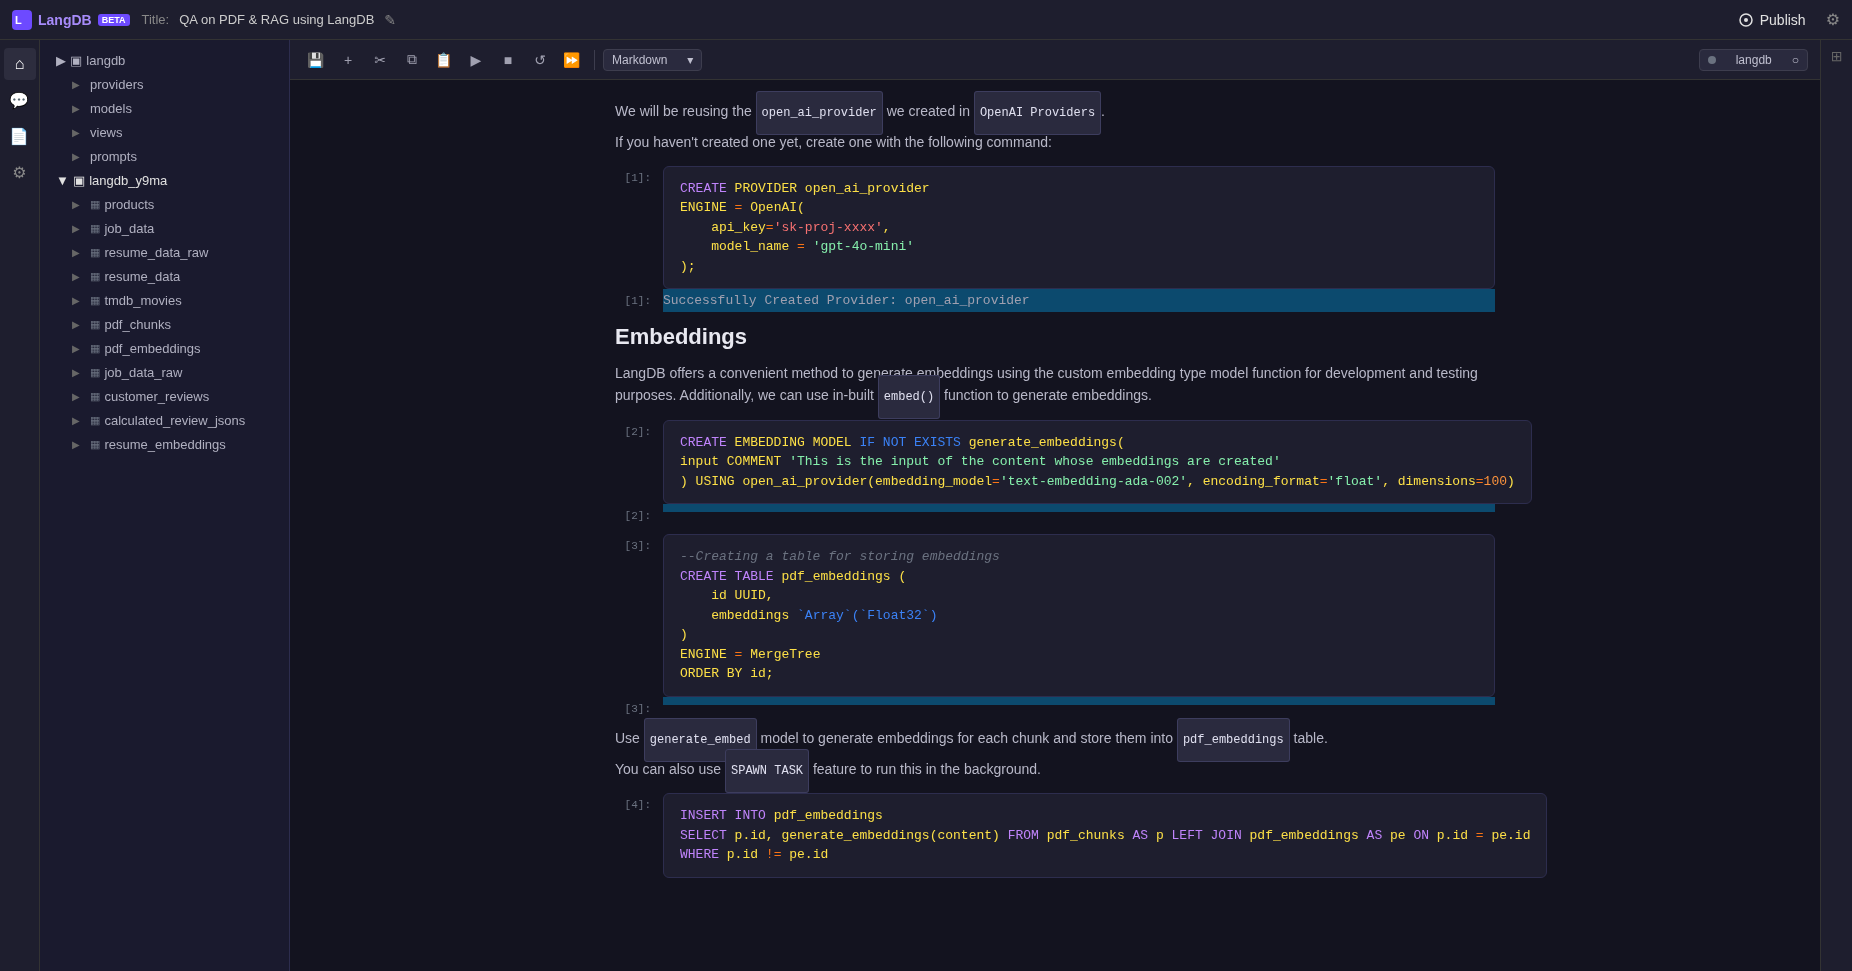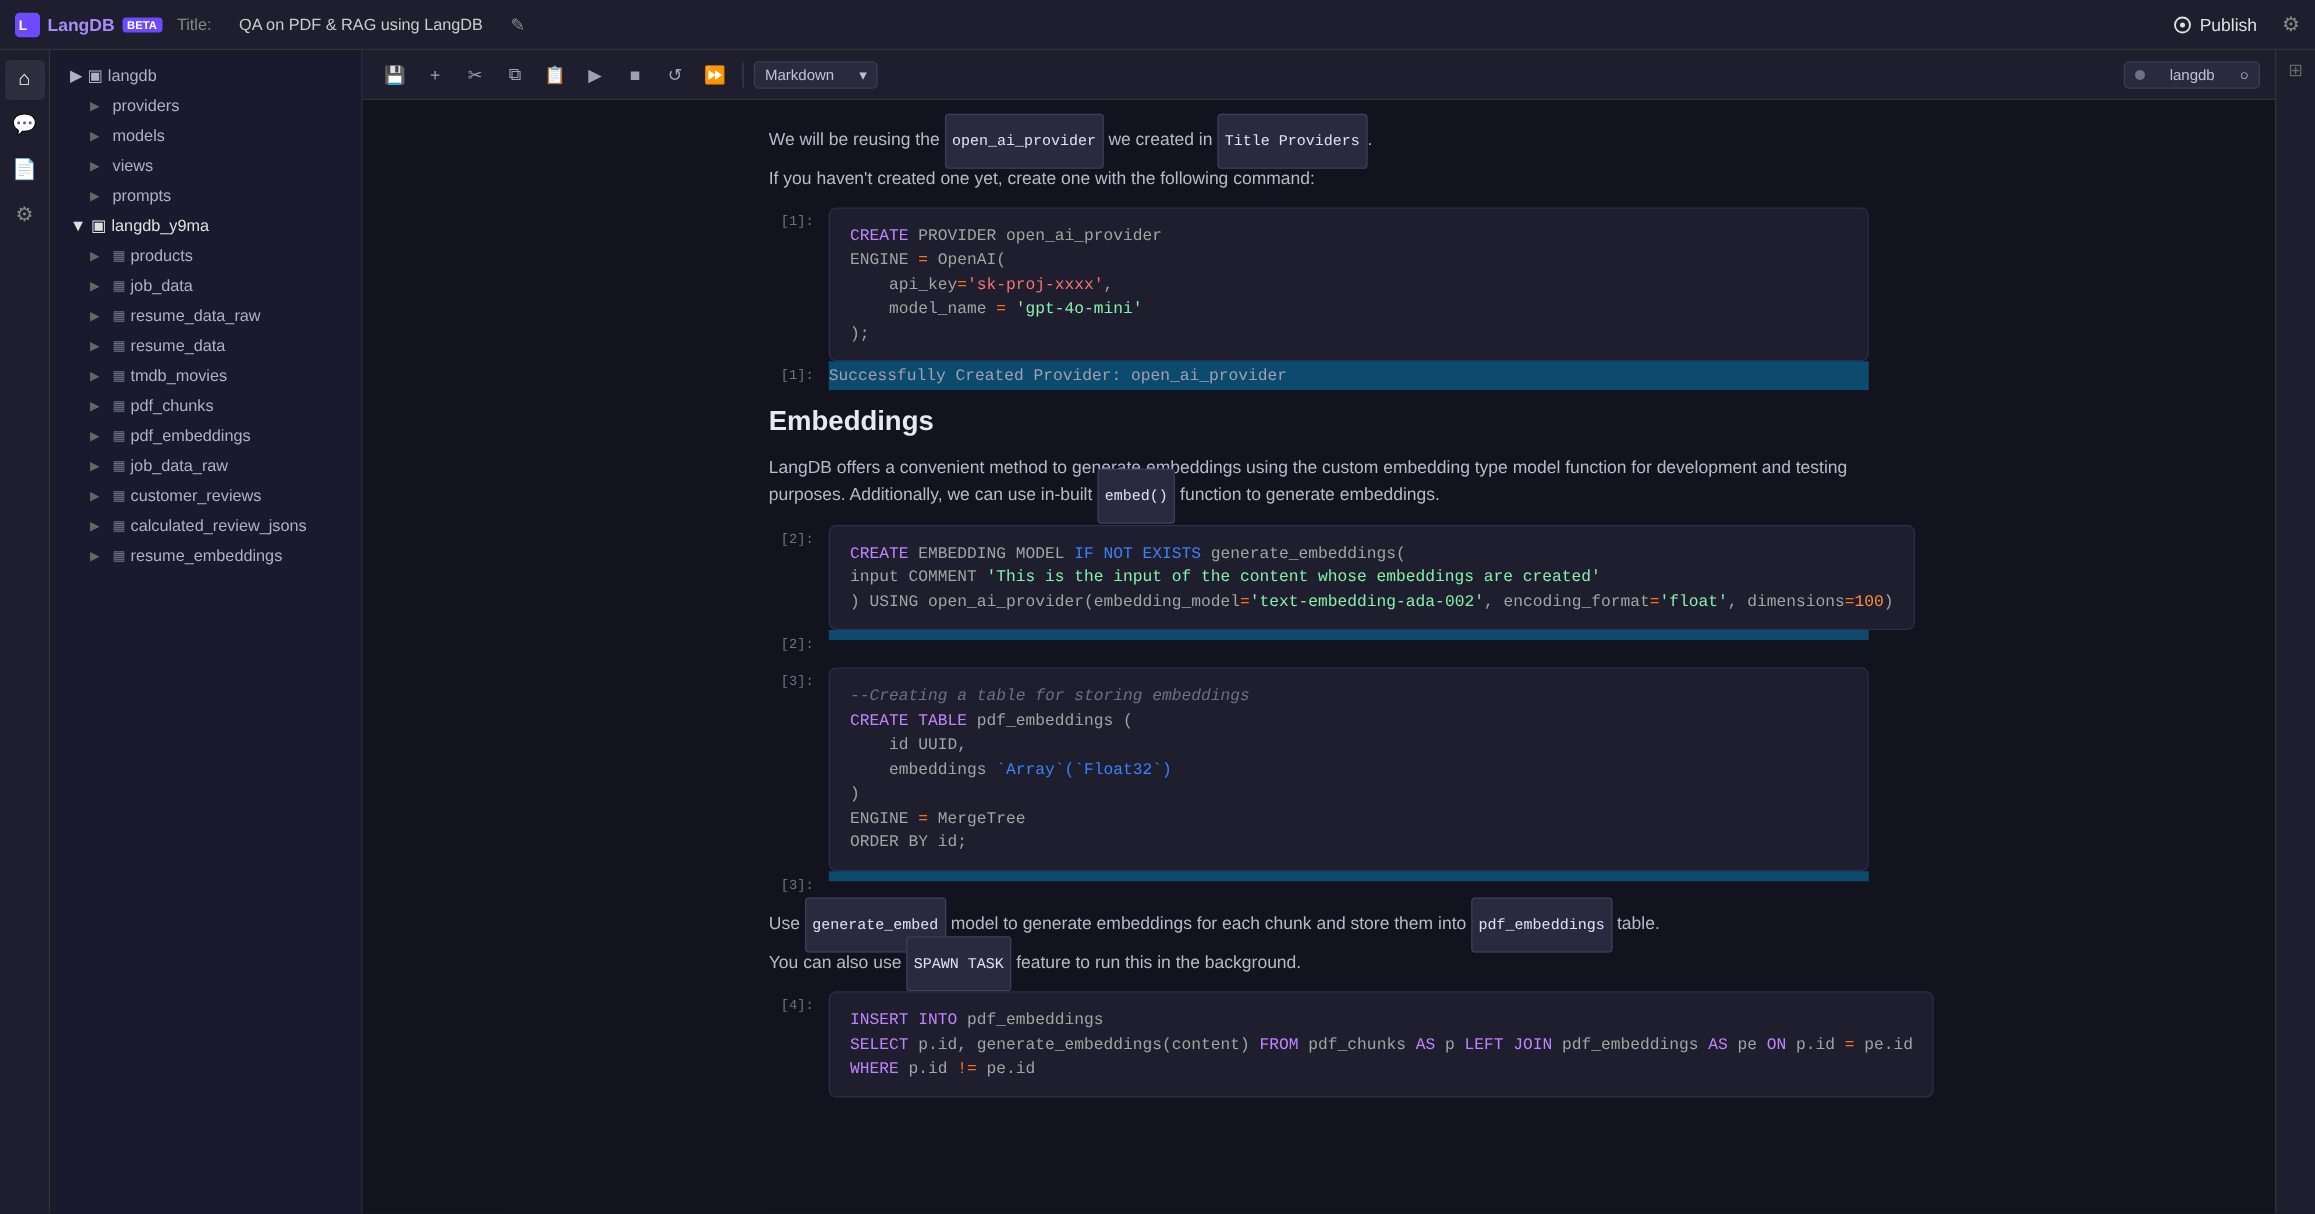--- a/index.html
+++ b/index.html
@@ -29,21 +29,21 @@
       background: #6d4aff;
       color: white;
       padding: 1px 4px;
       border-radius: 3px;
       font-weight: 600;
     }
     .topbar-title {
       flex: 1;
       display: flex;
       align-items: center;
-      gap: 22px;
+      gap: 10px;
       color: #ccc;
       font-size: 13px;
     }
     .topbar-title span.label { color: #888; }
     .topbar-title .edit-icon { color: #888; cursor: pointer; font-size: 14px; }
     .topbar-right {
       display: flex;
       align-items: center;
       gap: 12px;
     }
@@ -259,21 +259,21 @@
     .code-line { white-space: pre; }
 
     
     .kw { color: #c084fc; } 
     .kw-blue { color: #3b82f6; } 
     .str { color: #86efac; } 
     .str-red { color: #f87171; } 
     .comment { color: #6b7280; font-style: italic; } 
     .eq { color: #f97316; } 
     .num { color: #fb923c; } 
-    .plain { color: #a3a3a3; }
+    .plain { color: #fde047; }
 
     
     .output-block {
       background: #0c4a6e;
       font-family: 'Courier New', monospace;
       font-size: 13px;
       color: #a0a0b0;
       padding: 4px 0;
     }
 
@@ -445,21 +445,21 @@
           <span>○</span>
         </div>
       </div>
     </div>
 
     <div class="content-area">
       <div class="notebook-content">
 
         <div class="cell-group">
           <p class="md-p">
-            We will be reusing the <span class="inline-code">open_ai_provider</span> we created in <span class="inline-code">Title Providers</span>.
+            We will be reusing the <span class="inline-code">open_ai_provider</span> we created in <span class="inline-code">OpenAI Providers</span>.
           </p>
           <p class="md-p">
             If you haven't created one yet, create one with the following command:
           </p>
         </div>
 
         <div class="cell-group">
           <div class="cell-row">
             <div class="cell-number">[1]:</div>
             <div class="cell-content">

